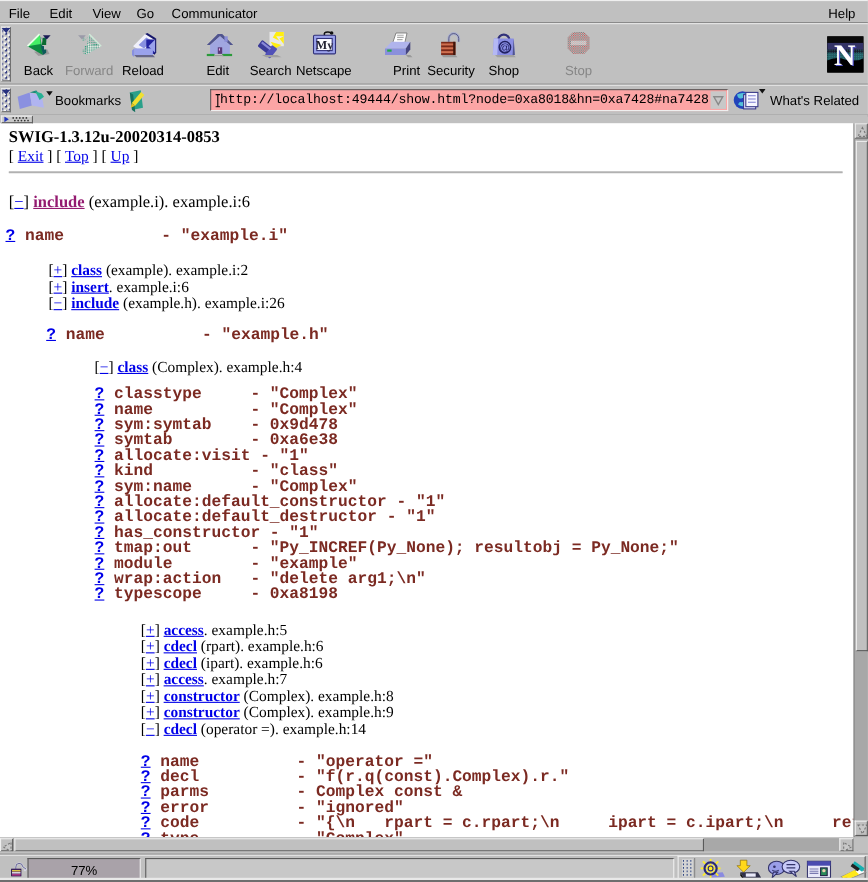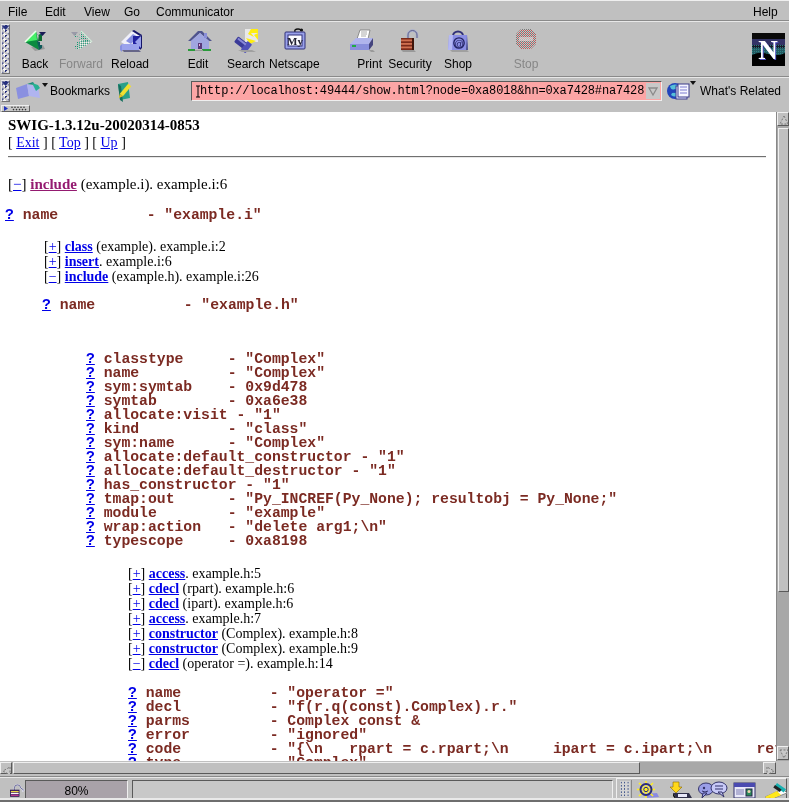--- a/index.html
+++ b/index.html
@@ -262,20 +262,21 @@
   <div class="abs serif b big" style="left:8px;top:11px;">SWIG-1.3.12u-20020314-0853</div>
   <div class="abs serif" style="left:8px;top:29px;">[ <a class="lk" href="#e">Exit</a> ] [ <a class="lk" href="#t">Top</a> ] [ <a class="lk" href="#u">Up</a> ]</div>
   <div class="abs" style="left:8px;top:50px;width:758px;height:2px;border-top:1px solid #707070;border-bottom:1px solid #e8e8e8;"></div>
 
   <div class="abs serif big" style="left:8px;top:70px;">[<a class="lk" href="#m">−</a>] <a class="vlk b" href="#i">include</a> (example.i). example.i:6</div>
   <div class="abs mono" style="left:5px;top:102px;"><a class="lk" href="#q">?</a> name          - "example.i"</div>
 
   <div class="abs serif" style="left:44px;top:133px;line-height:15px;">[<a class="lk" href="#m">+</a>] <a class="lk b" href="#i">class</a> (example). example.i:2<br>[<a class="lk" href="#m">+</a>] <a class="lk b" href="#i">insert</a>. example.i:6<br>[<a class="lk" href="#m">−</a>] <a class="lk b" href="#i">include</a> (example.h). example.i:26</div>
   <div class="abs mono" style="left:42px;top:192px;"><a class="lk" href="#q">?</a> name          - "example.h"</div>
 
+  <div class="abs serif" style="left:86px;top:221px;">[<a class="lk" href="#m">−</a>] <a class="lk b" href="#i">class</a> (Complex). example.h:4</div>
 
   <div class="abs mono" style="left:86px;top:246px;"><a class="lk" href="#q">?</a> classtype     - "Complex"
 <a class="lk" href="#q">?</a> name          - "Complex"
 <a class="lk" href="#q">?</a> sym:symtab    - 0x9d478
 <a class="lk" href="#q">?</a> symtab        - 0xa6e38
 <a class="lk" href="#q">?</a> allocate:visit - "1"
 <a class="lk" href="#q">?</a> kind          - "class"
 <a class="lk" href="#q">?</a> sym:name      - "Complex"
 <a class="lk" href="#q">?</a> allocate:default_constructor - "1"
 <a class="lk" href="#q">?</a> allocate:default_destructor - "1"
@@ -321,21 +322,21 @@
   <div class="abs etch" style="left:0;top:0;width:789px;"></div>
   <svg class="abs" style="left:9px;top:5px;" width="17" height="19" viewBox="0 0 22 19">
     <path d="M7 9 V6.5 a4 4 0 0 1 8 -0.5 l4 3 l-2 2" fill="none" stroke="#d8d8e8" stroke-width="2.2"></path>
     <path d="M7 9 V6.5 a4 4 0 0 1 8 -0.5 l4 3" fill="none" stroke="#44447a" stroke-width="0.9"></path>
     <rect x="2" y="9" width="11" height="8" fill="#50246a" stroke="#26104a"></rect>
     <rect x="2.5" y="10.2" width="10" height="1.5" fill="#f0e040"></rect>
     <rect x="2.5" y="12.6" width="10" height="1.5" fill="#f8f8f8"></rect>
     <rect x="2.5" y="15" width="10" height="1.5" fill="#c03a8a"></rect>
   </svg>
   <div class="abs in" style="left:25px;top:4px;width:103px;height:20px;background:#a9a2a9;">
-    <span class="abs" style="left:0;right:0;top:3px;font-size:12px;color:#000;text-align:center;">80%</span>
+    <span class="abs" style="left:0;right:0;top:3px;font-size:12px;color:#000;text-align:center;">77%</span>
   </div>
   <div class="abs in" style="left:132px;top:4px;width:481px;height:20px;background:#c8c8c8;"></div>
   <div class="abs out" style="left:616px;top:2px;width:171px;height:22px;">
     <div class="abs" style="left:3px;top:2px;width:10px;height:16px;background:radial-gradient(circle 1px at 1.5px 1.5px,#223a7a 55%,transparent 56%) 0 0/3.4px 3.2px,#d4d4d4;"></div>
     <div class="abs" style="left:14px;top:1px;width:1px;height:19px;background:#888;"></div>
 
     <svg class="abs" style="left:17px;top:2px;" width="26" height="18" viewBox="0 0 26 18">
       <polygon points="9,13 23,12 25,16 13,17" fill="#8a8ae0"></polygon>
       <g stroke="#ffee22" stroke-width="1.6">
         <line x1="12" y1="0" x2="12" y2="17"></line>

